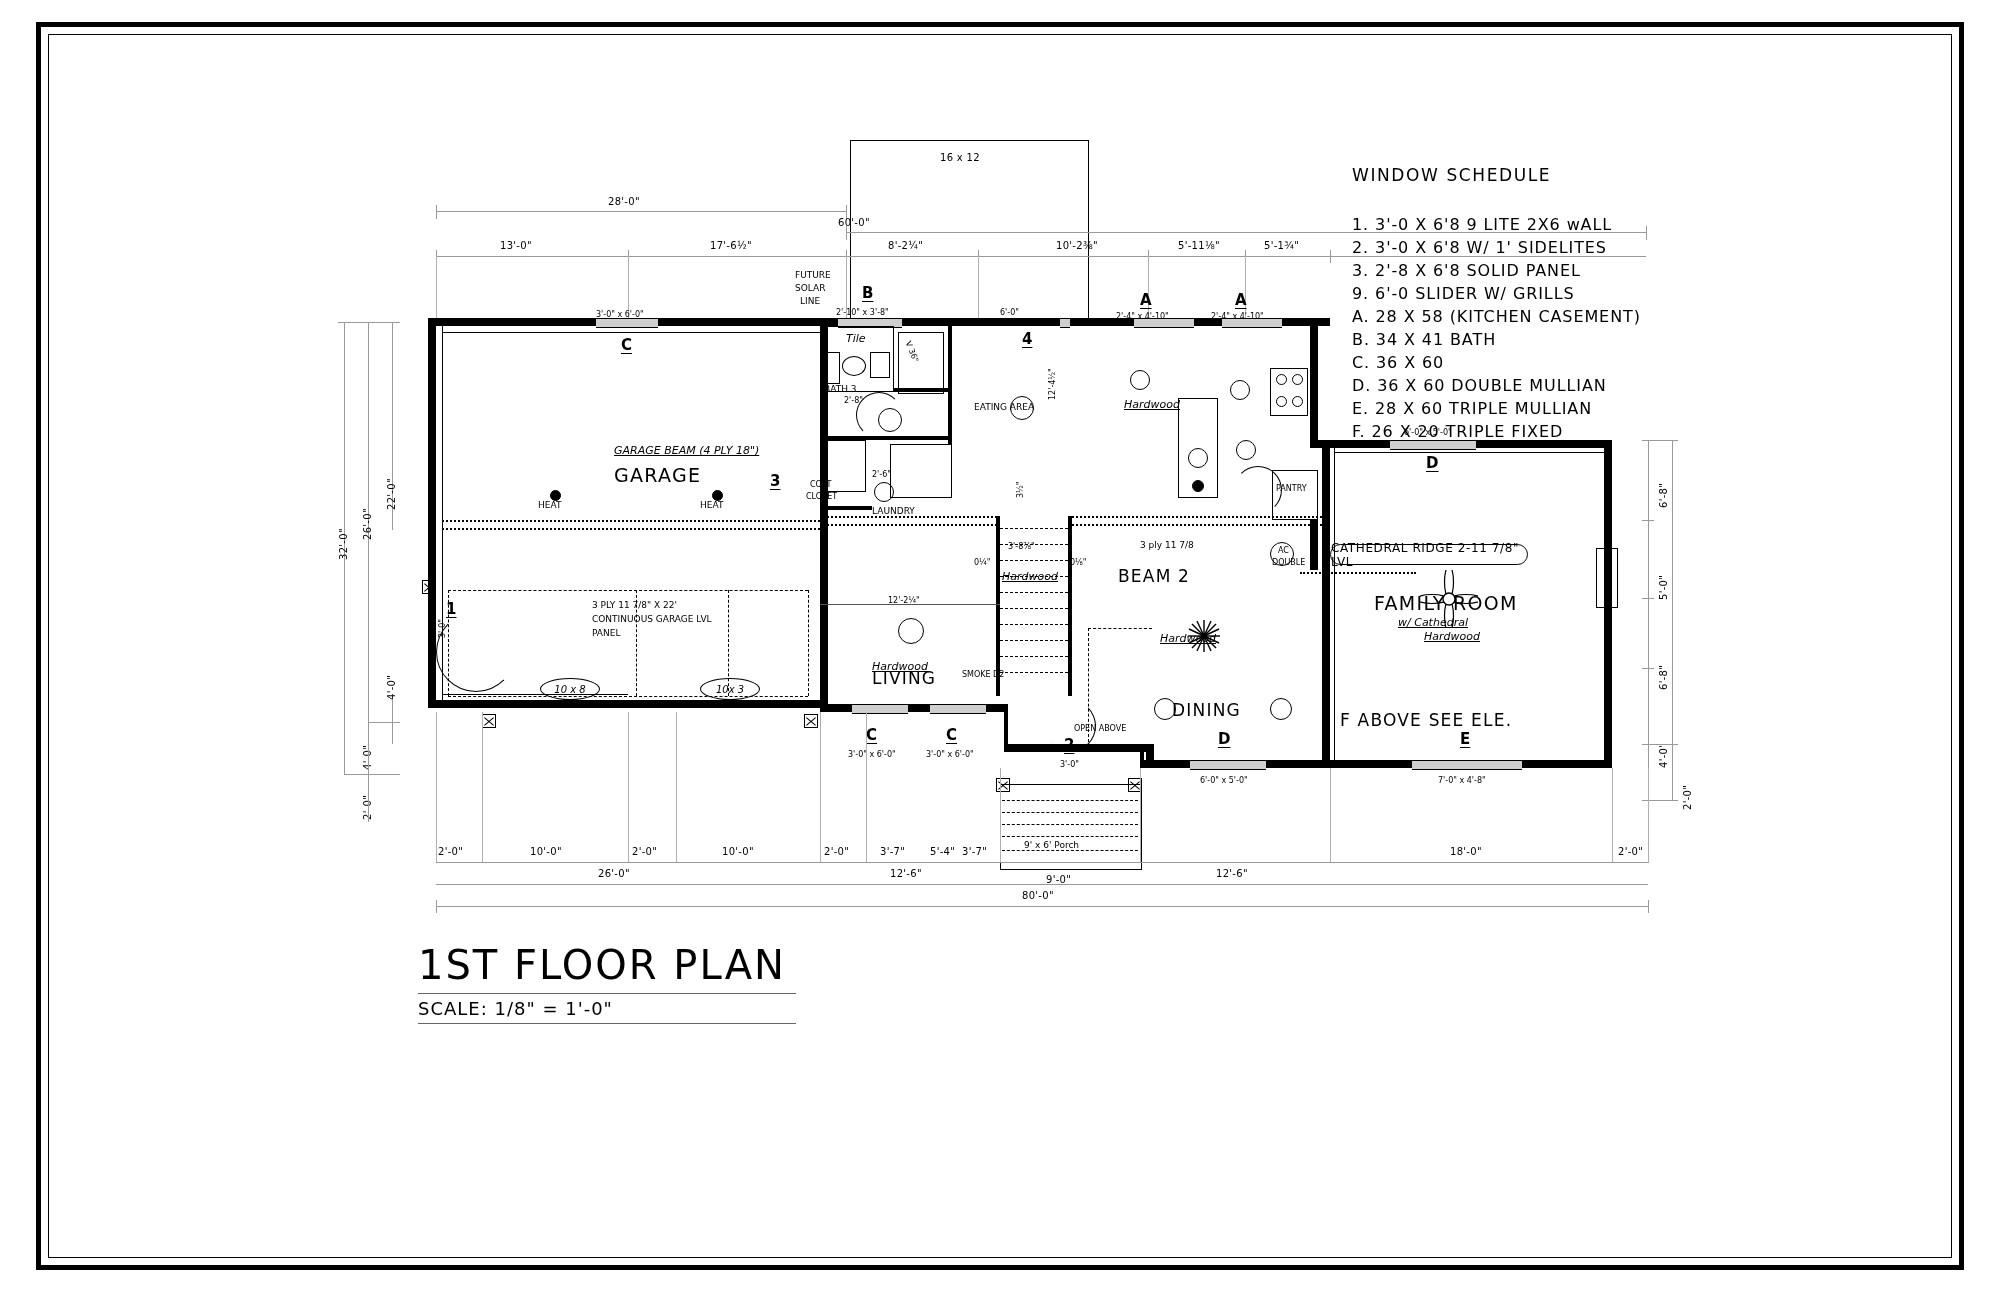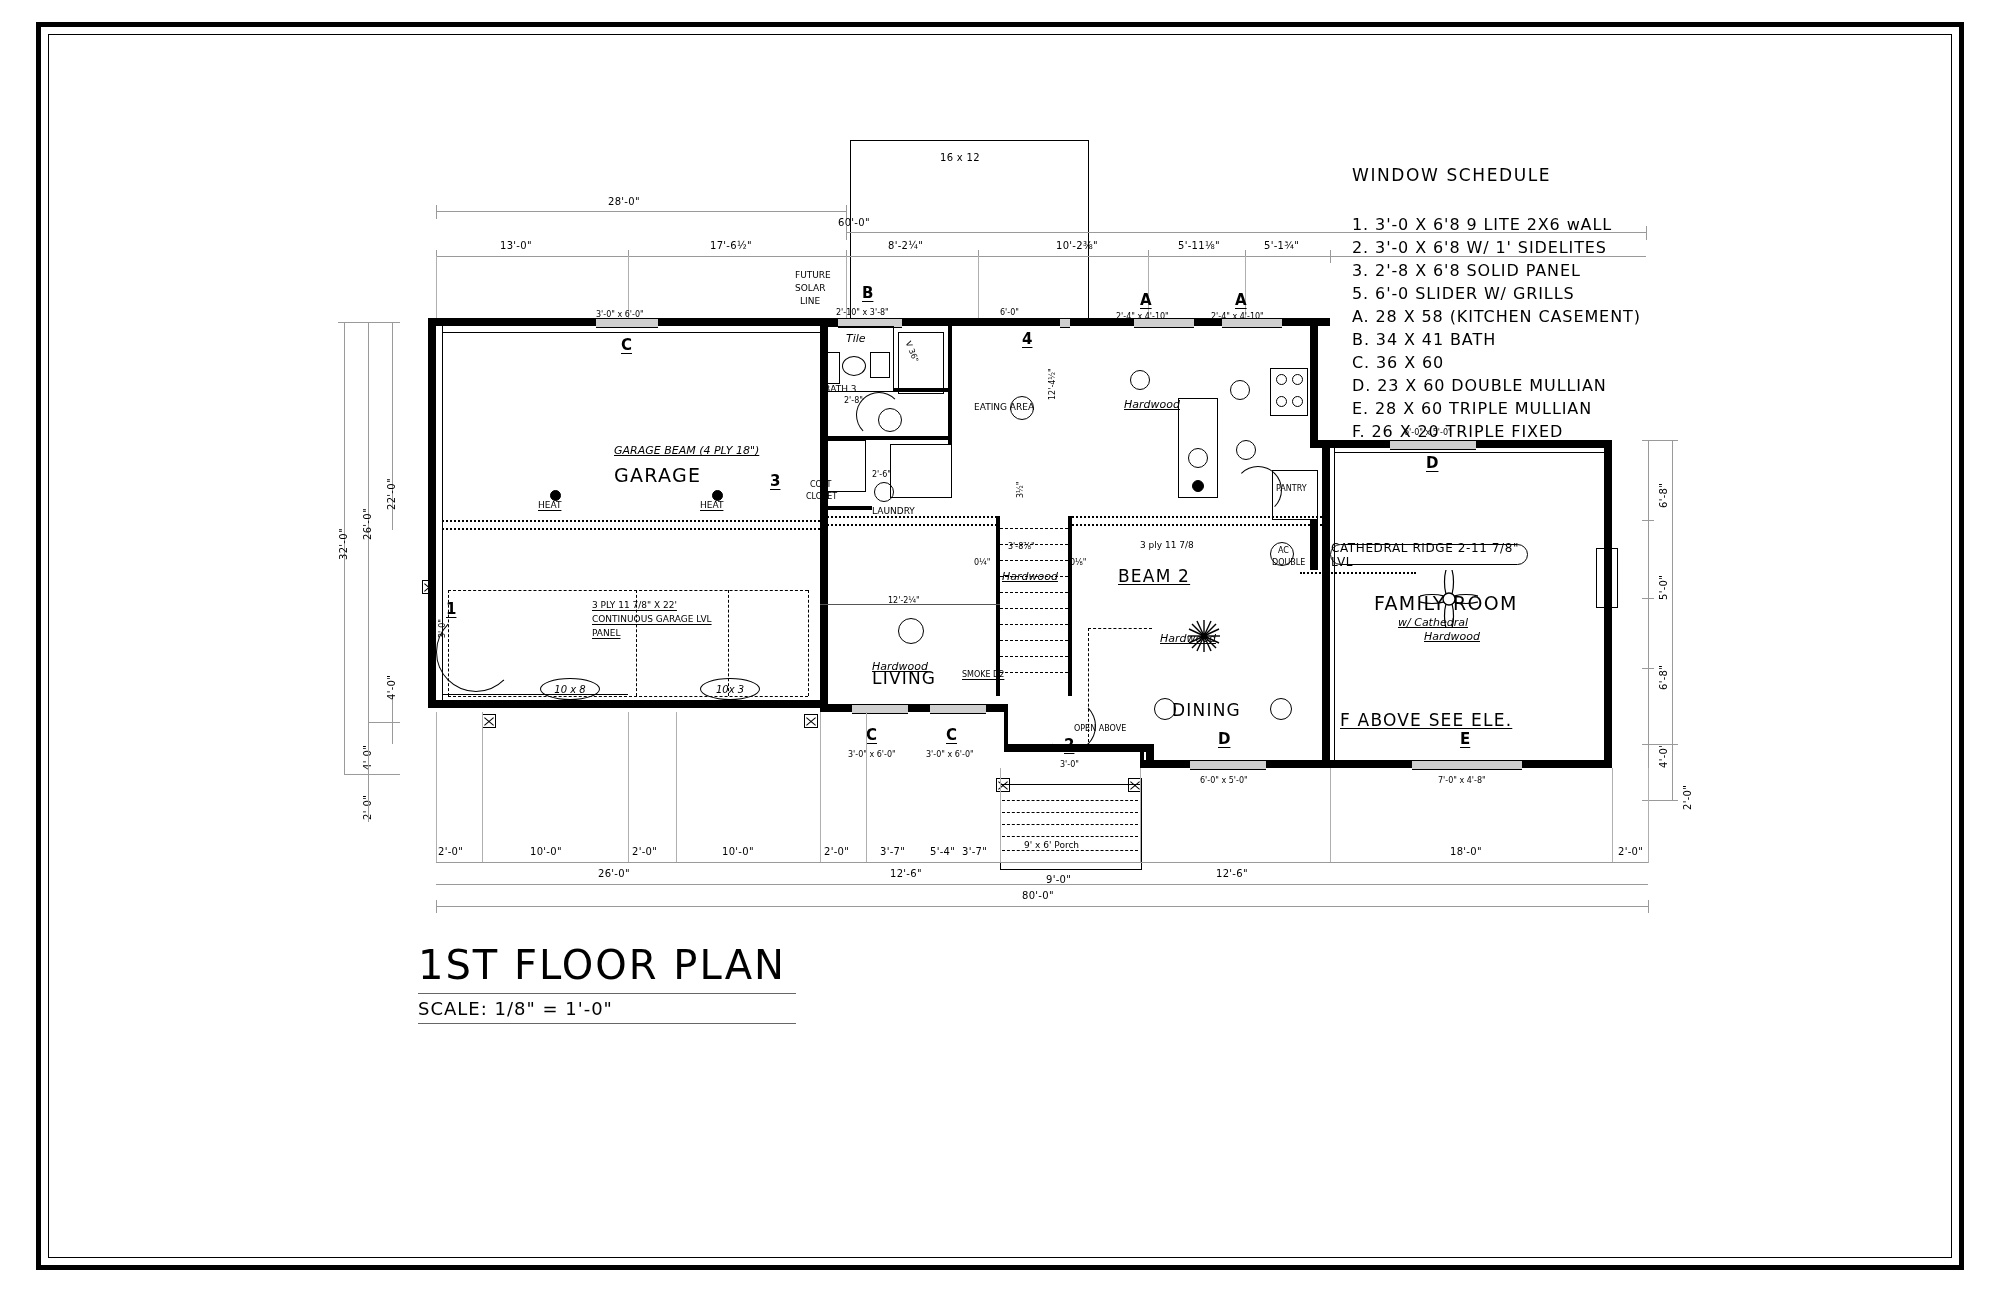--- a/index.html
+++ b/index.html
@@ -28,21 +28,21 @@
   .dimtxt{font-size:10px;letter-spacing:.3px;}
   .schedule-title{font-size:17px;letter-spacing:1.6px;}
   .schedule-item{font-size:16px;letter-spacing:.9px;}
   .roomname{font-size:17px;letter-spacing:1.2px;margin-top:48px;}
   .roomname-lg{font-size:19px;letter-spacing:1.3px;}
   .small{font-size:9px;}
   .tiny{font-size:8px;}
   .note{font-size:11px;font-style:italic;}
   .note-u{font-size:11px;font-style:italic;text-decoration:underline;}
   .winmark{font-size:15px;font-weight:bold;text-decoration:underline;text-underline-offset:3px;}
-  .underline{text-decoration:underline;text-underline-offset:2px;}
+  .underline{text-underline-offset:2px;}
   .ital{font-style:italic;}
   .title-main{font-size:40px;letter-spacing:2px;}
   .title-sub{font-size:18px;letter-spacing:1px;}
 
   .win{position:absolute;background:#cfcfcf;border-top:1px solid #000;border-bottom:1px solid #000;}
 
   .circ{position:absolute;border:1px solid #000;border-radius:50%;}
   .fixt{position:absolute;border:1px solid #000;}
   .pill{position:absolute;border:1px solid #000;border-radius:12px;height:19px;display:flex;align-items:center;justify-content:center;font-size:12px;letter-spacing:.6px;font-family:"DejaVu Sans",sans-serif;}
   .oval{position:absolute;border:1px solid #000;border-radius:50%;display:flex;align-items:center;justify-content:center;font-size:10px;font-style:italic;font-family:"DejaVu Sans",sans-serif;}
@@ -60,25 +60,25 @@
 <div id="sheet">
 
   <div class="border-outer"></div>
   <div class="border-inner"></div>
 
   <div>
     <div class="t schedule-title" style="left:1352px;top:165px;">WINDOW SCHEDULE</div>
     <div class="t schedule-item" style="left:1352px;top:215px;">1. 3'-0 X 6'8 9 LITE 2X6 wALL</div>
     <div class="t schedule-item" style="left:1352px;top:238px;">2. 3'-0 X 6'8 W/ 1' SIDELITES</div>
     <div class="t schedule-item" style="left:1352px;top:261px;">3. 2'-8 X 6'8 SOLID  PANEL</div>
-    <div class="t schedule-item" style="left:1352px;top:284px;">5. 6'-0 SLIDER W/ GRILLS</div>
+    <div class="t schedule-item" style="left:1352px;top:284px;">9. 6'-0 SLIDER W/ GRILLS</div>
     <div class="t schedule-item" style="left:1352px;top:307px;">A. 28 X 58 (KITCHEN CASEMENT)</div>
     <div class="t schedule-item" style="left:1352px;top:330px;">B. 34 X 41 BATH</div>
     <div class="t schedule-item" style="left:1352px;top:353px;">C. 36 X 60</div>
-    <div class="t schedule-item" style="left:1352px;top:376px;">D. 23 X 60 DOUBLE MULLIAN</div>
+    <div class="t schedule-item" style="left:1352px;top:376px;">D. 36 X 60 DOUBLE MULLIAN</div>
     <div class="t schedule-item" style="left:1352px;top:399px;">E. 28 X 60 TRIPLE MULLIAN</div>
     <div class="t schedule-item" style="left:1352px;top:422px;">F. 26 X 20 TRIPLE FIXED</div>
   </div>
 
   <div>
     <div class="ln vl" style="left:850px;top:140px;height:178px;"></div>
     <div class="ln vl" style="left:1088px;top:140px;height:178px;"></div>
     <div class="ln hl" style="left:850px;top:140px;width:239px;"></div>
     <div class="t dimtxt" style="left:940px;top:152px;">16 x 12</div>
   </div>

